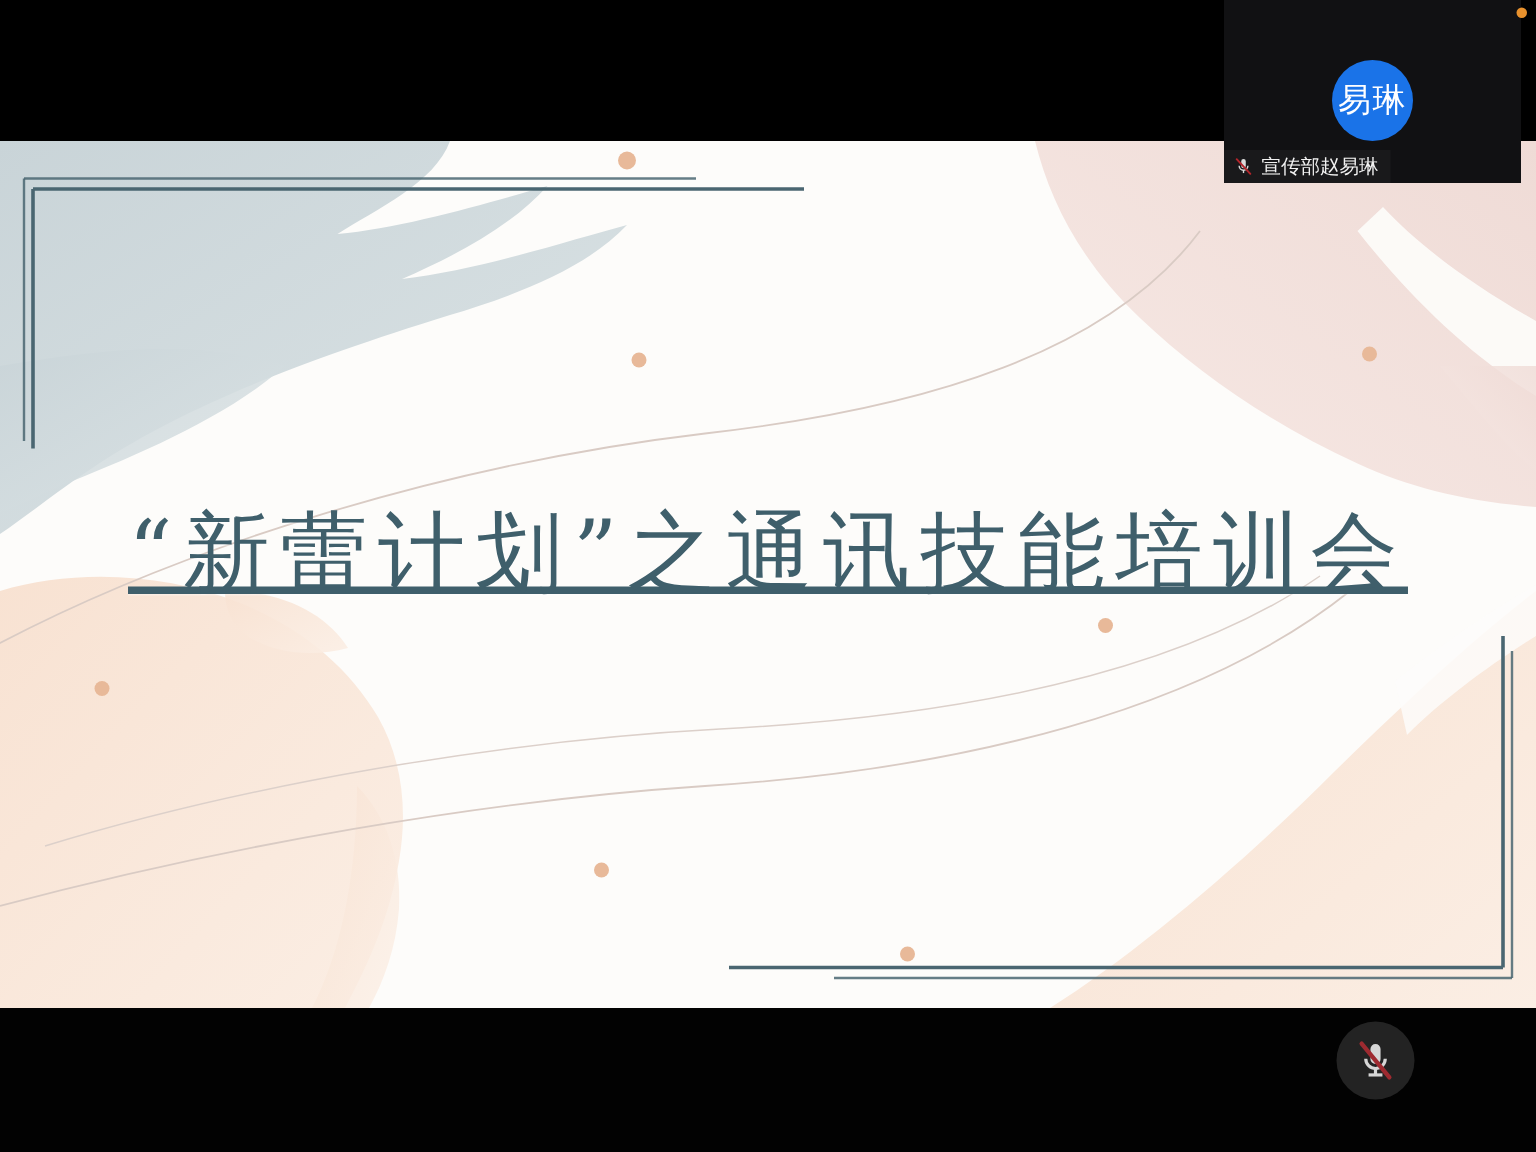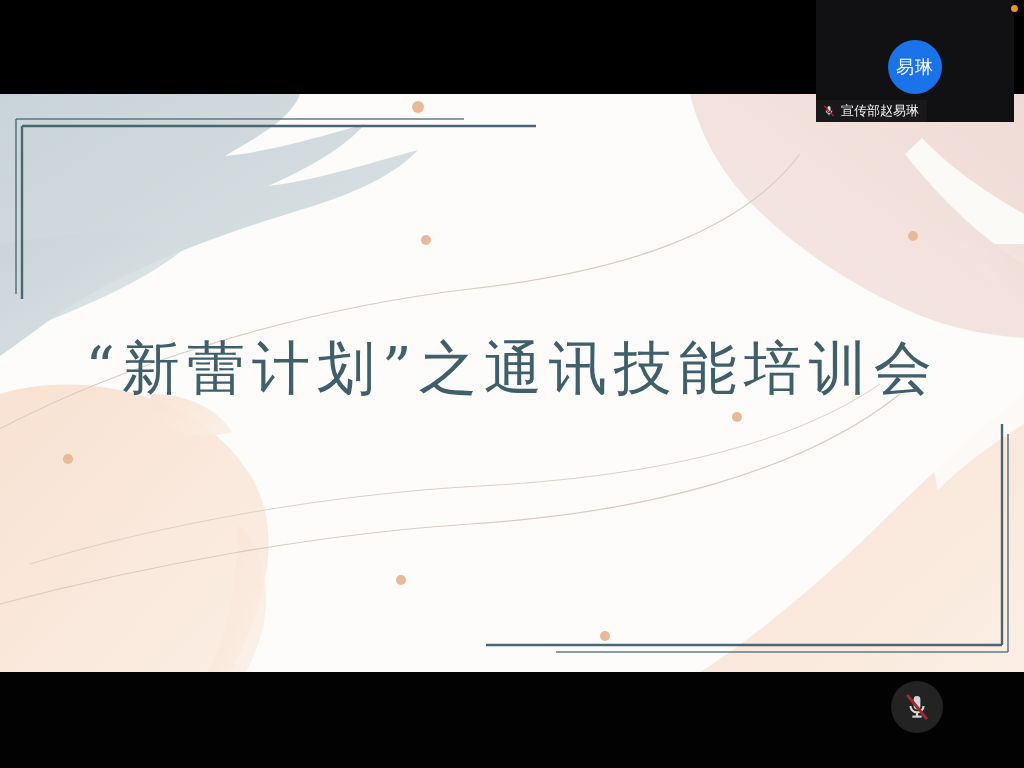--- a/index.html
+++ b/index.html
@@ -27,33 +27,34 @@
   .slide-title{
     position:absolute;left:0;top:236px;width:1024px;
     text-align:center;
     font-family:"DejaVu Serif","Liberation Serif",serif;
     font-size:58px;
     letter-spacing:7px;
     color:#3f5f6b;
     white-space:nowrap;
     z-index:2;
     text-shadow:0 1px 0 rgba(255,255,255,.35);
+    text-decoration:underline;
   }
 
   
   #participant-tile{
     position:absolute;left:816px;top:0;width:198px;height:122px;
     background:#111113;z-index:6;overflow:hidden;
   }
   #participant-tile .avatar{
     position:absolute;left:50%;top:40px;transform:translateX(-50%);
     width:54px;height:54px;border-radius:50%;
     background:#1a73e8;color:#fff;
     display:flex;align-items:center;justify-content:center;
-    font-size:18px;letter-spacing:1px;
+    font-size:22px;letter-spacing:1px;
     font-family:"DejaVu Sans","Liberation Sans",sans-serif;
   }
   #participant-tile .namebar{
     position:absolute;left:0;bottom:0;height:22px;
     display:flex;align-items:center;gap:5px;
     padding:0 8px 0 6px;
     background:rgba(26,26,28,.92);
     color:#f2f2f2;font-size:13px;white-space:nowrap;font-family:Liberation Serif, serif;
   }
   .mic-off-small{width:14px;height:14px;display:block;}

